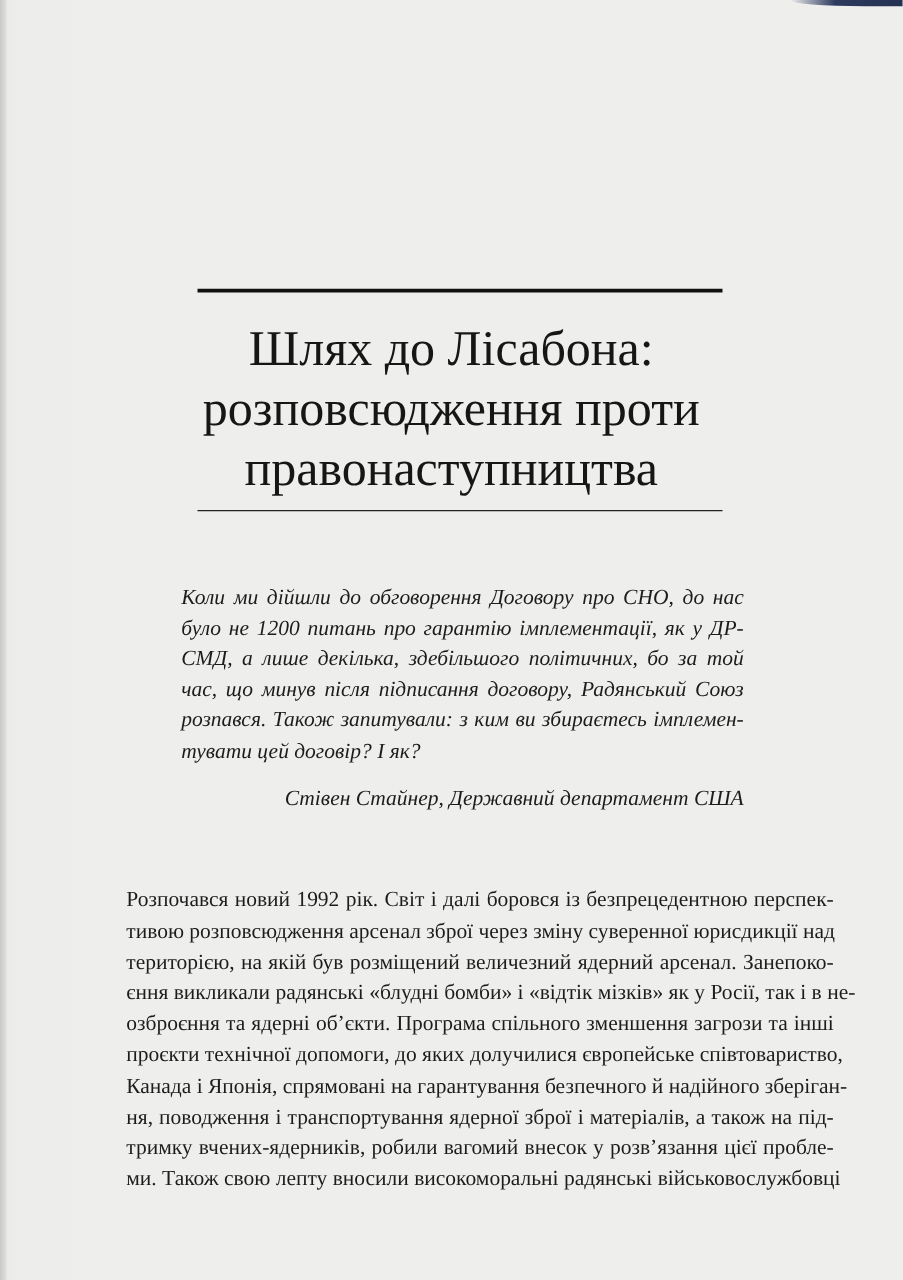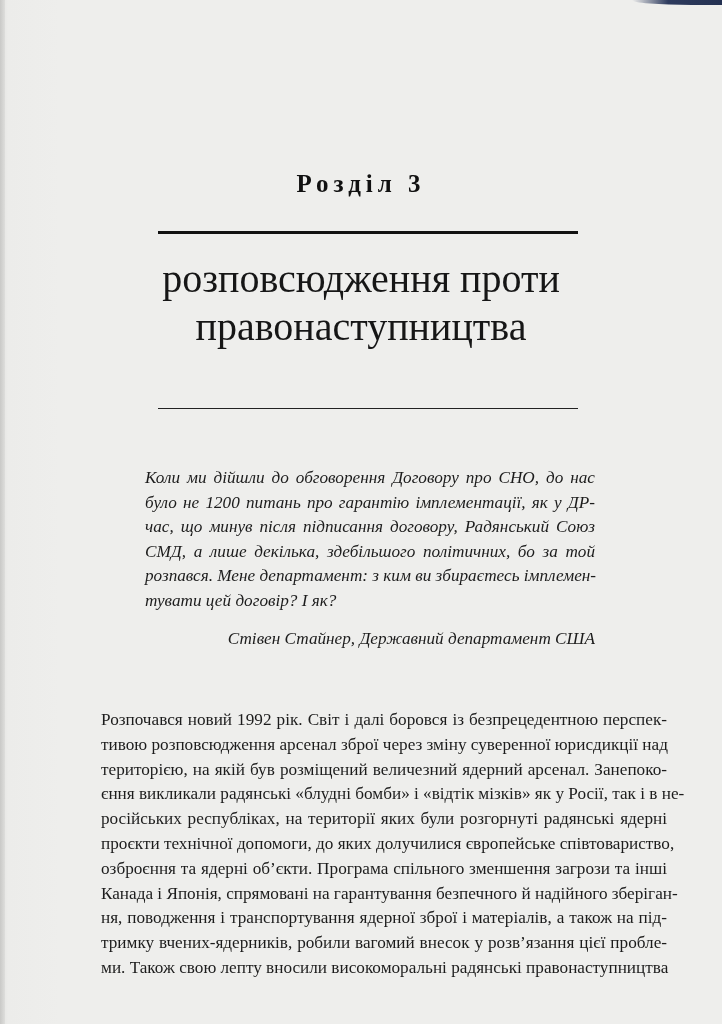--- a/index.html
+++ b/index.html
@@ -110,45 +110,44 @@
     text-align-last: justify;
   }
 </style>
 </head>
 <body>
 
 <div class="page">
   <div class="spine-edge"></div>
   <div class="corner-cover"></div>
 
-  <div class="chapter-label">Розділ 3</div>
   <div class="rule-top"></div>
 
   <h1 class="chapter-title">
+    <span>Шлях до Лісабона:</span>
     <span>розповсюдження проти</span>
     <span>правонаступництва</span>
   </h1>
   <div class="rule-bottom"></div>
 
   <div class="epigraph">
     <span class="line just">Коли ми дійшли до обговорення Договору про СНО, до нас</span>
     <span class="line just">було не 1200 питань про гарантію імплементації, як у ДР-</span>
+    <span class="line just">СМД, а лише декілька, здебільшого політичних, бо за той</span>
     <span class="line just">час, що минув після підписання договору, Радянський Союз</span>
-    <span class="line just">СМД, а лише декілька, здебільшого політичних, бо за той</span>
-    <span class="line just">розпався. Мене департамент: з ким ви збираєтесь імплемен-</span>
+    <span class="line just">розпався. Також запитували: з ким ви збираєтесь імплемен-</span>
     <span class="line">тувати цей договір? І як?</span>
   </div>
   <div class="attribution">Стівен Стайнер, Державний департамент США</div>
 
   <div class="body-text">
     <span class="line">Розпочався новий 1992 рік. Світ і далі боровся із безпрецедентною перспек-</span>
     <span class="line">тивою розповсюдження арсенал зброї через зміну суверенної юрисдикції над</span>
     <span class="line">територією, на якій був розміщений величезний ядерний арсенал. Занепоко-</span>
     <span class="line">єння викликали радянські «блудні бомби» і «відтік мізків» як у Росії, так і в не-</span>
-    <span class="line">російських республіках, на території яких були розгорнуті радянські ядерні</span>
+    <span class="line">озброєння та ядерні об’єкти. Програма спільного зменшення загрози та інші</span>
     <span class="line">проєкти технічної допомоги, до яких долучилися європейське співтовариство,</span>
-    <span class="line">озброєння та ядерні об’єкти. Програма спільного зменшення загрози та інші</span>
     <span class="line">Канада і Японія, спрямовані на гарантування безпечного й надійного зберіган-</span>
     <span class="line">ня, поводження і транспортування ядерної зброї і матеріалів, а також на під-</span>
     <span class="line">тримку вчених-ядерників, робили вагомий внесок у розв’язання цієї пробле-</span>
-    <span class="line">ми. Також свою лепту вносили високоморальні радянські правонаступництва</span>
+    <span class="line">ми. Також свою лепту вносили високоморальні радянські військовослужбовці</span>
   </div>
 </div>
 
 </body></html>

